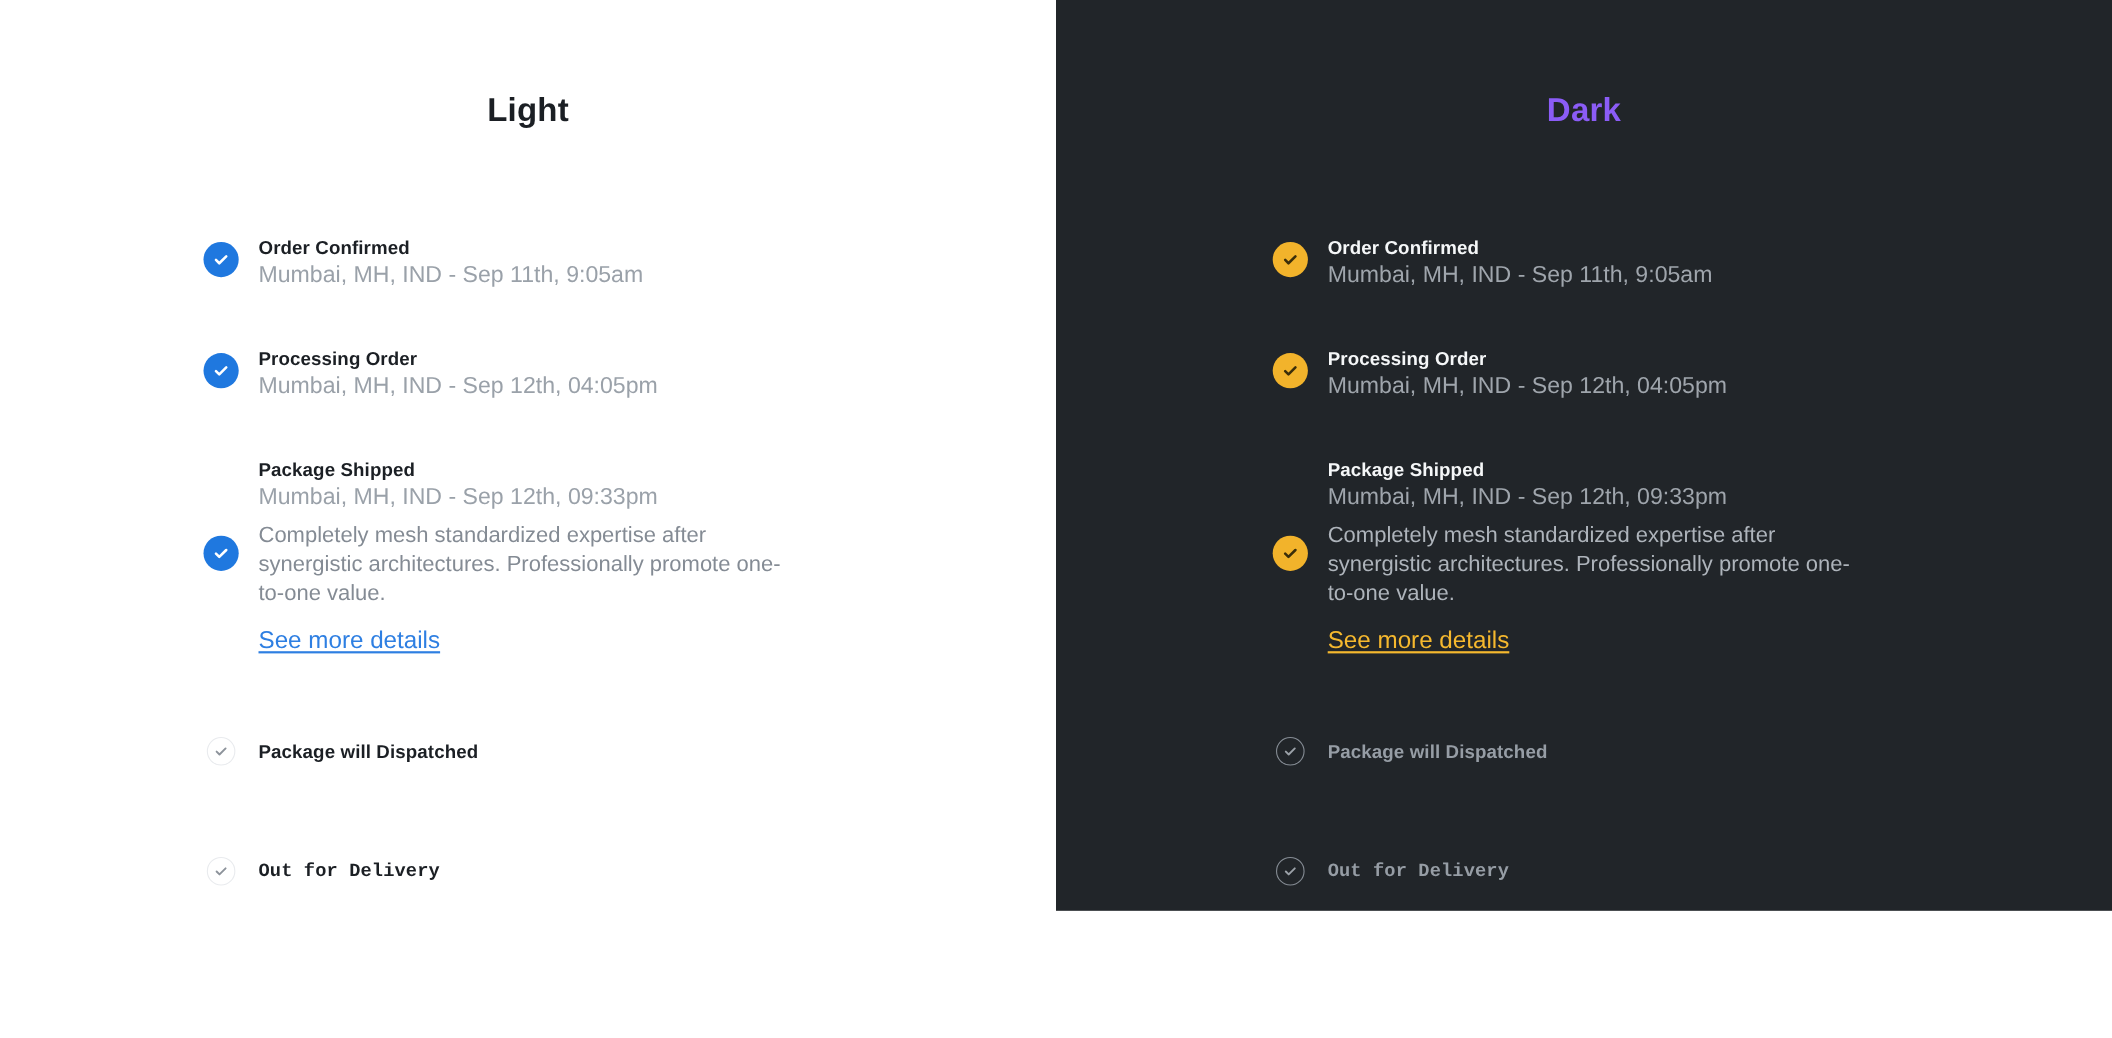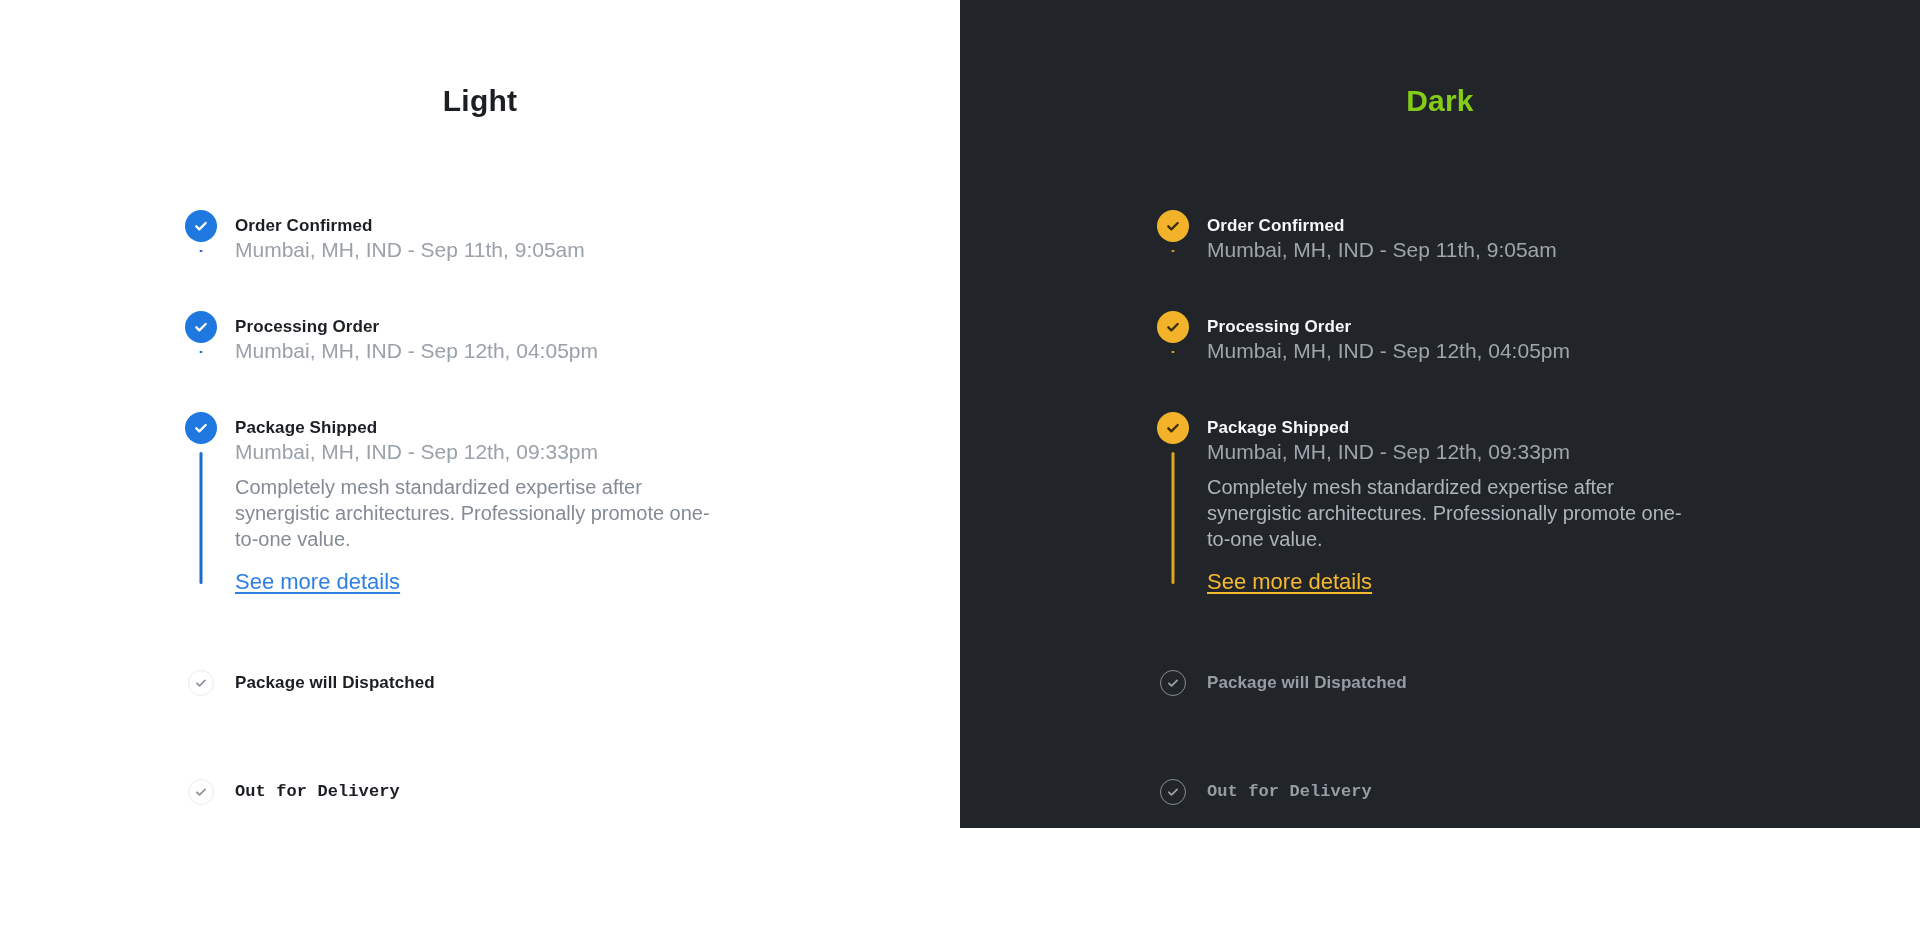--- a/index.html
+++ b/index.html
@@ -19,34 +19,35 @@
 
   .panel-title {
     display: block;
     text-align: center;
     font-size: 30px;
     line-height: 38px;
     font-weight: 600;
     letter-spacing: 0.2px;
   }
   .panel.light .panel-title { color: #1b1f24; }
-  .panel.dark  .panel-title { color: #84cc16; }
+  .panel.dark  .panel-title { color: #8b5cf6; }
 
   .timeline {
     list-style: none;
     margin-top: 90px;
   }
   .panel.light .timeline { padding-left: 185px; }
   .panel.dark  .timeline { padding-left: 197px; }
 
   .step {
     position: relative;
     display: flex;
     gap: 18px;
     padding-bottom: 49px;
+    align-items: center;
   }
   .step.pending { padding-bottom: 56px; margin-top: 24px; }
   .step:last-child { padding-bottom: 0; font-family: Liberation Mono, monospace; }
 
   .rail {
     position: relative;
     width: 32px;
     flex-shrink: 0;
     display: flex;
     flex-direction: column;

